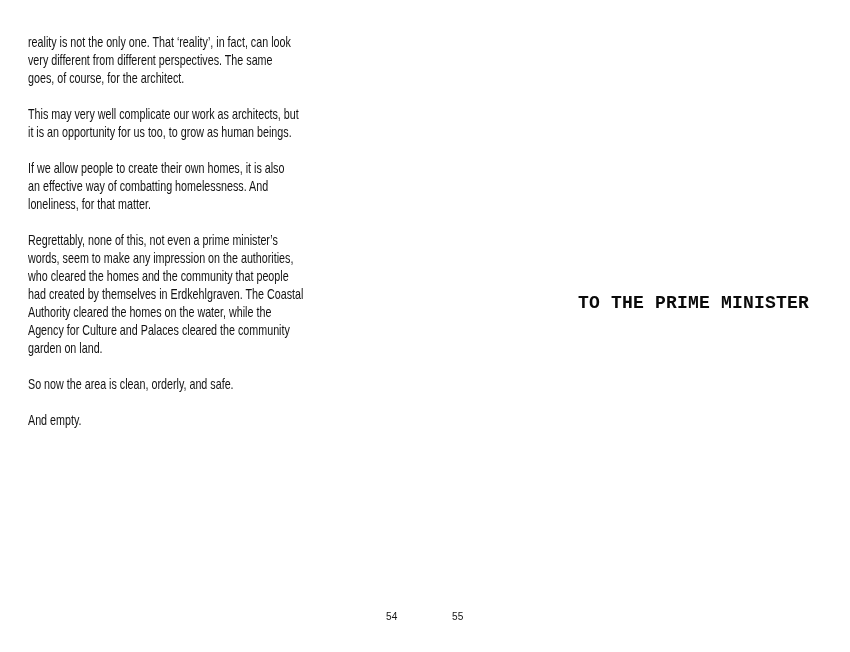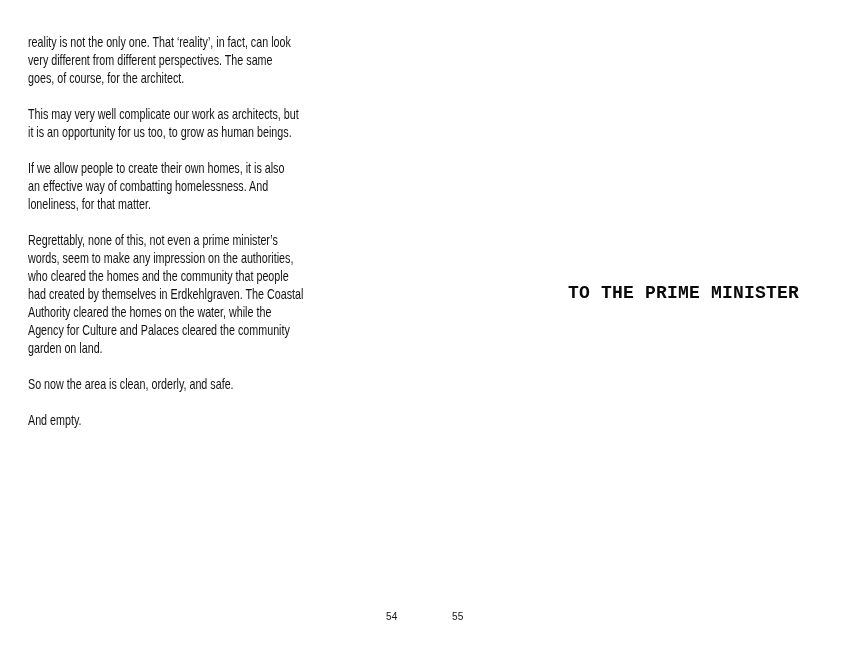--- a/index.html
+++ b/index.html
@@ -48,21 +48,21 @@
     height: 18px;
     line-height: 18px;
     white-space: nowrap;
   }
 
   
   .chapter-heading {
     position: absolute;
     left: 141px;           
     top: 283px;
-    margin: 2px;
+    margin: 12px;
     font-family: "Liberation Mono", "DejaVu Sans Mono", monospace;
     font-weight: 600;
     font-size: 18px;
     line-height: 17px;
     letter-spacing: 0.2px;
     white-space: nowrap;
     color: #0a0a0a;
   }
 
   

